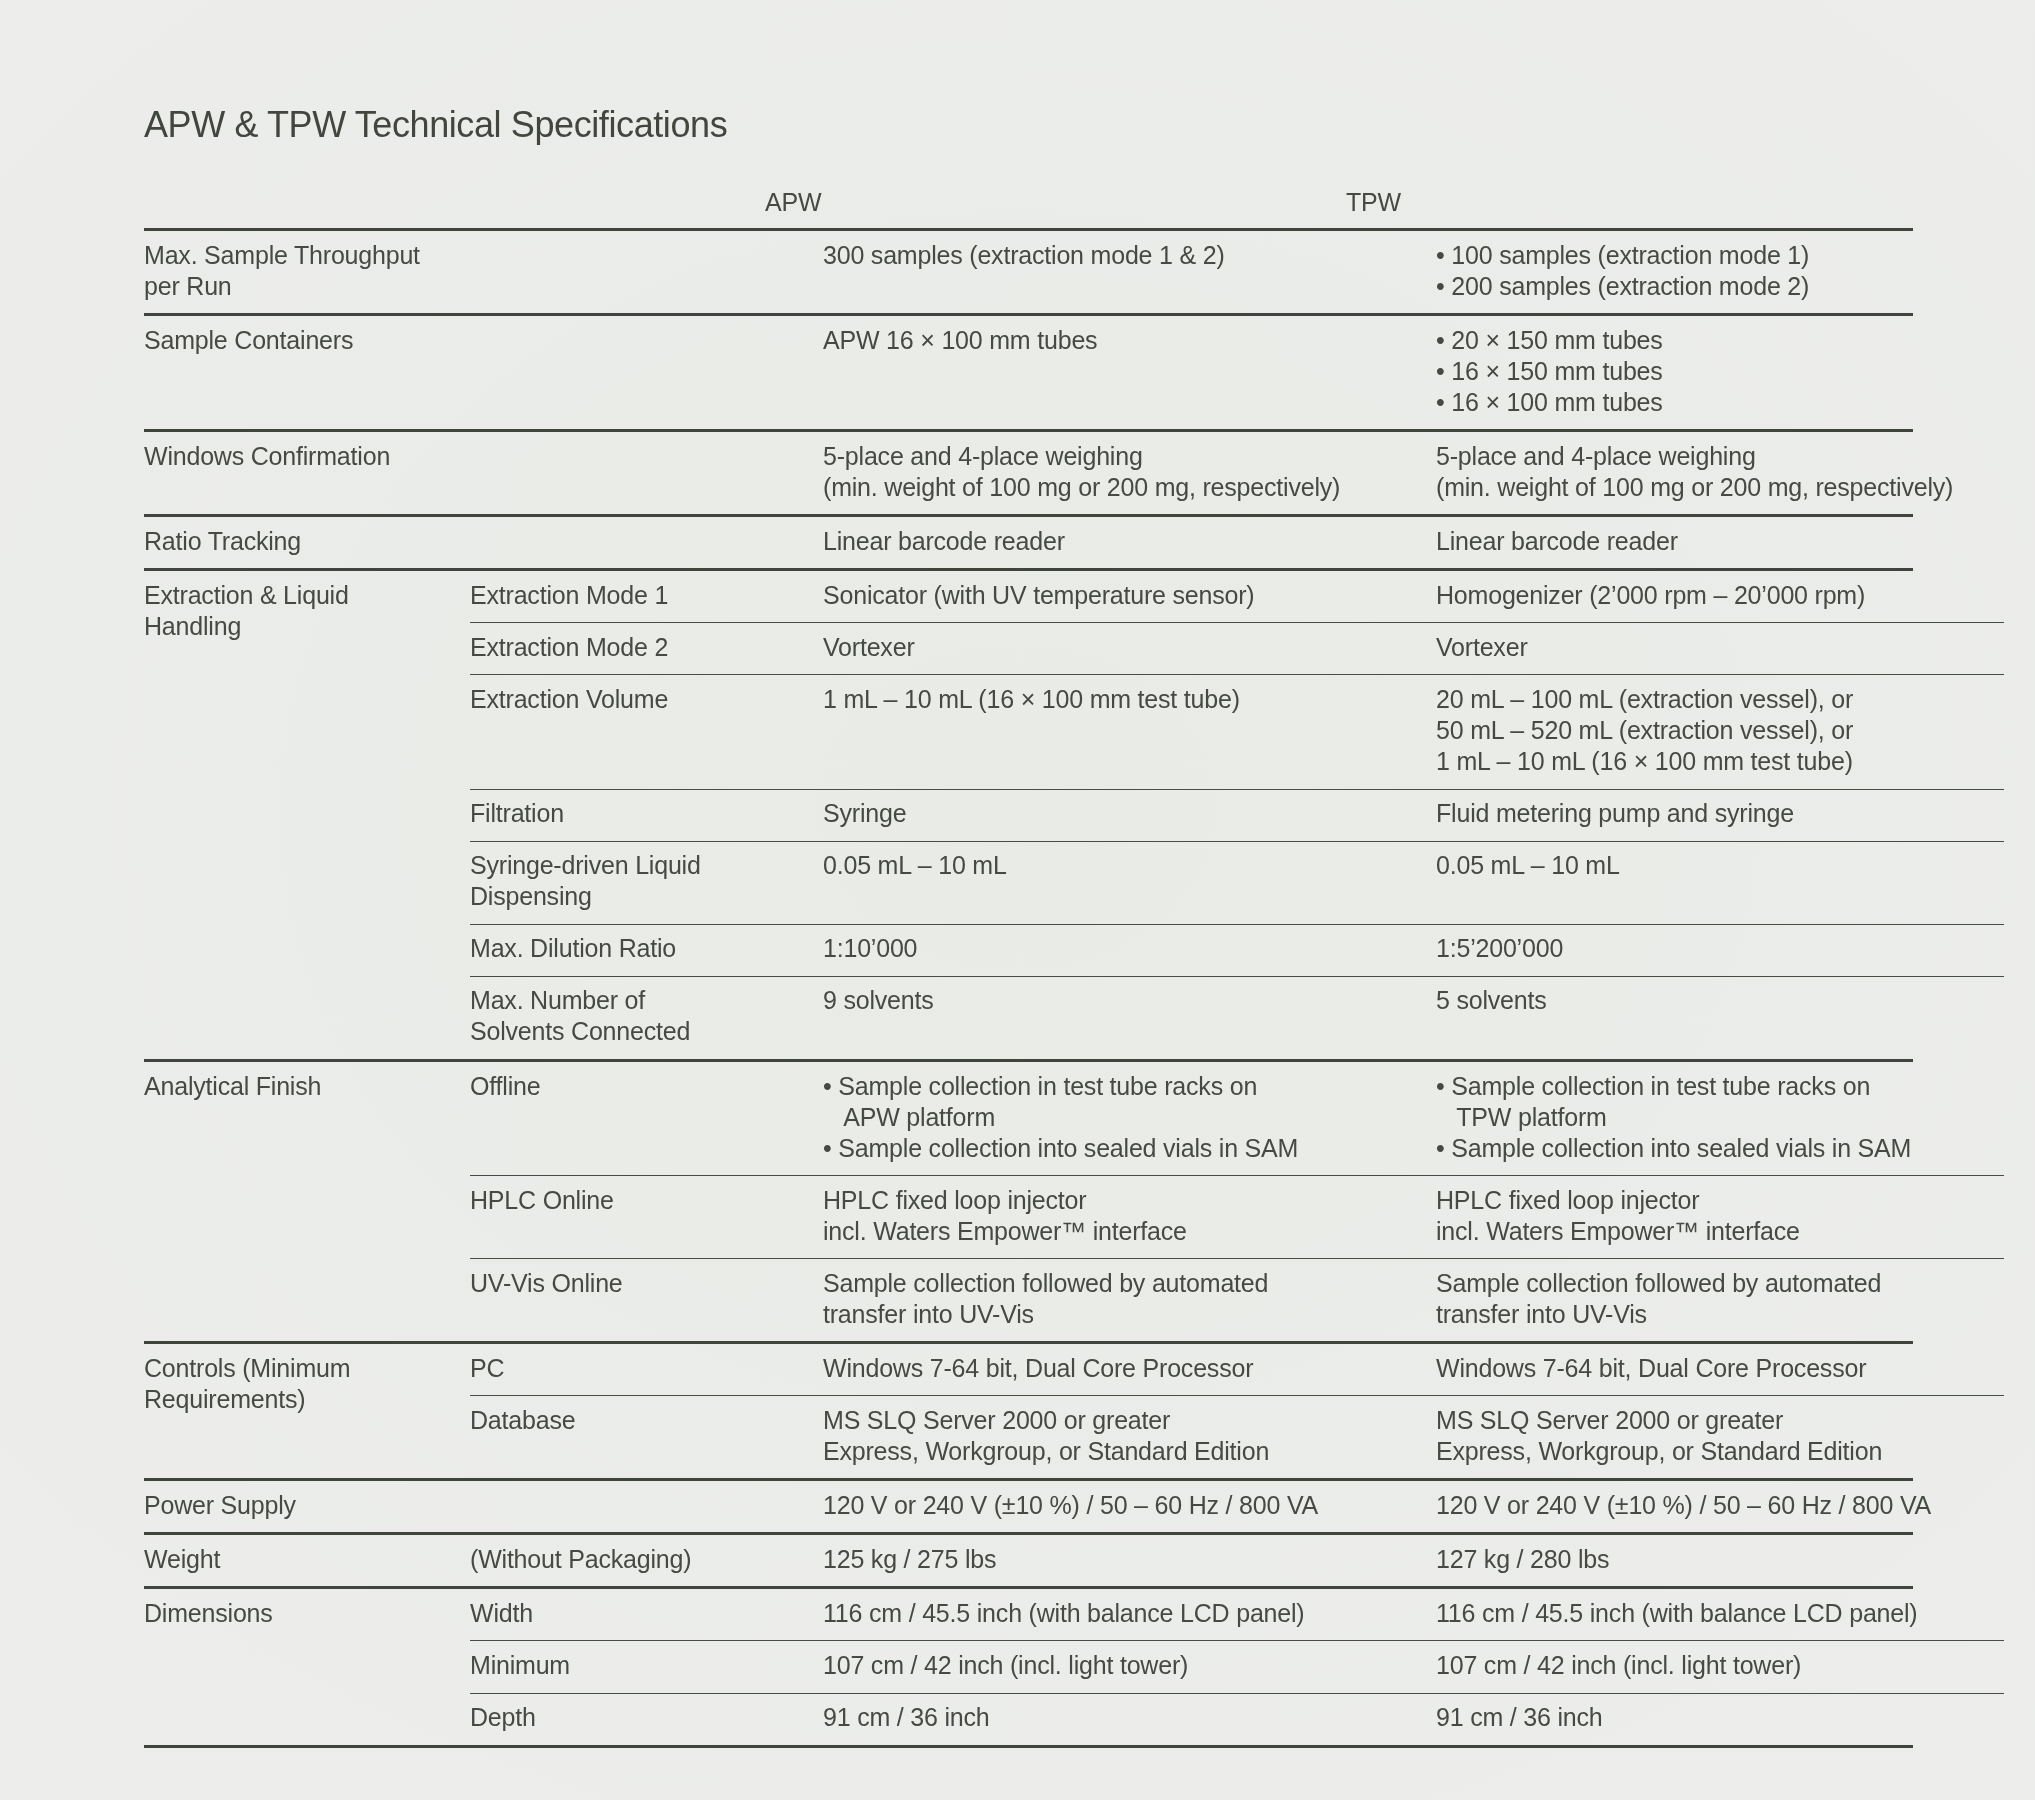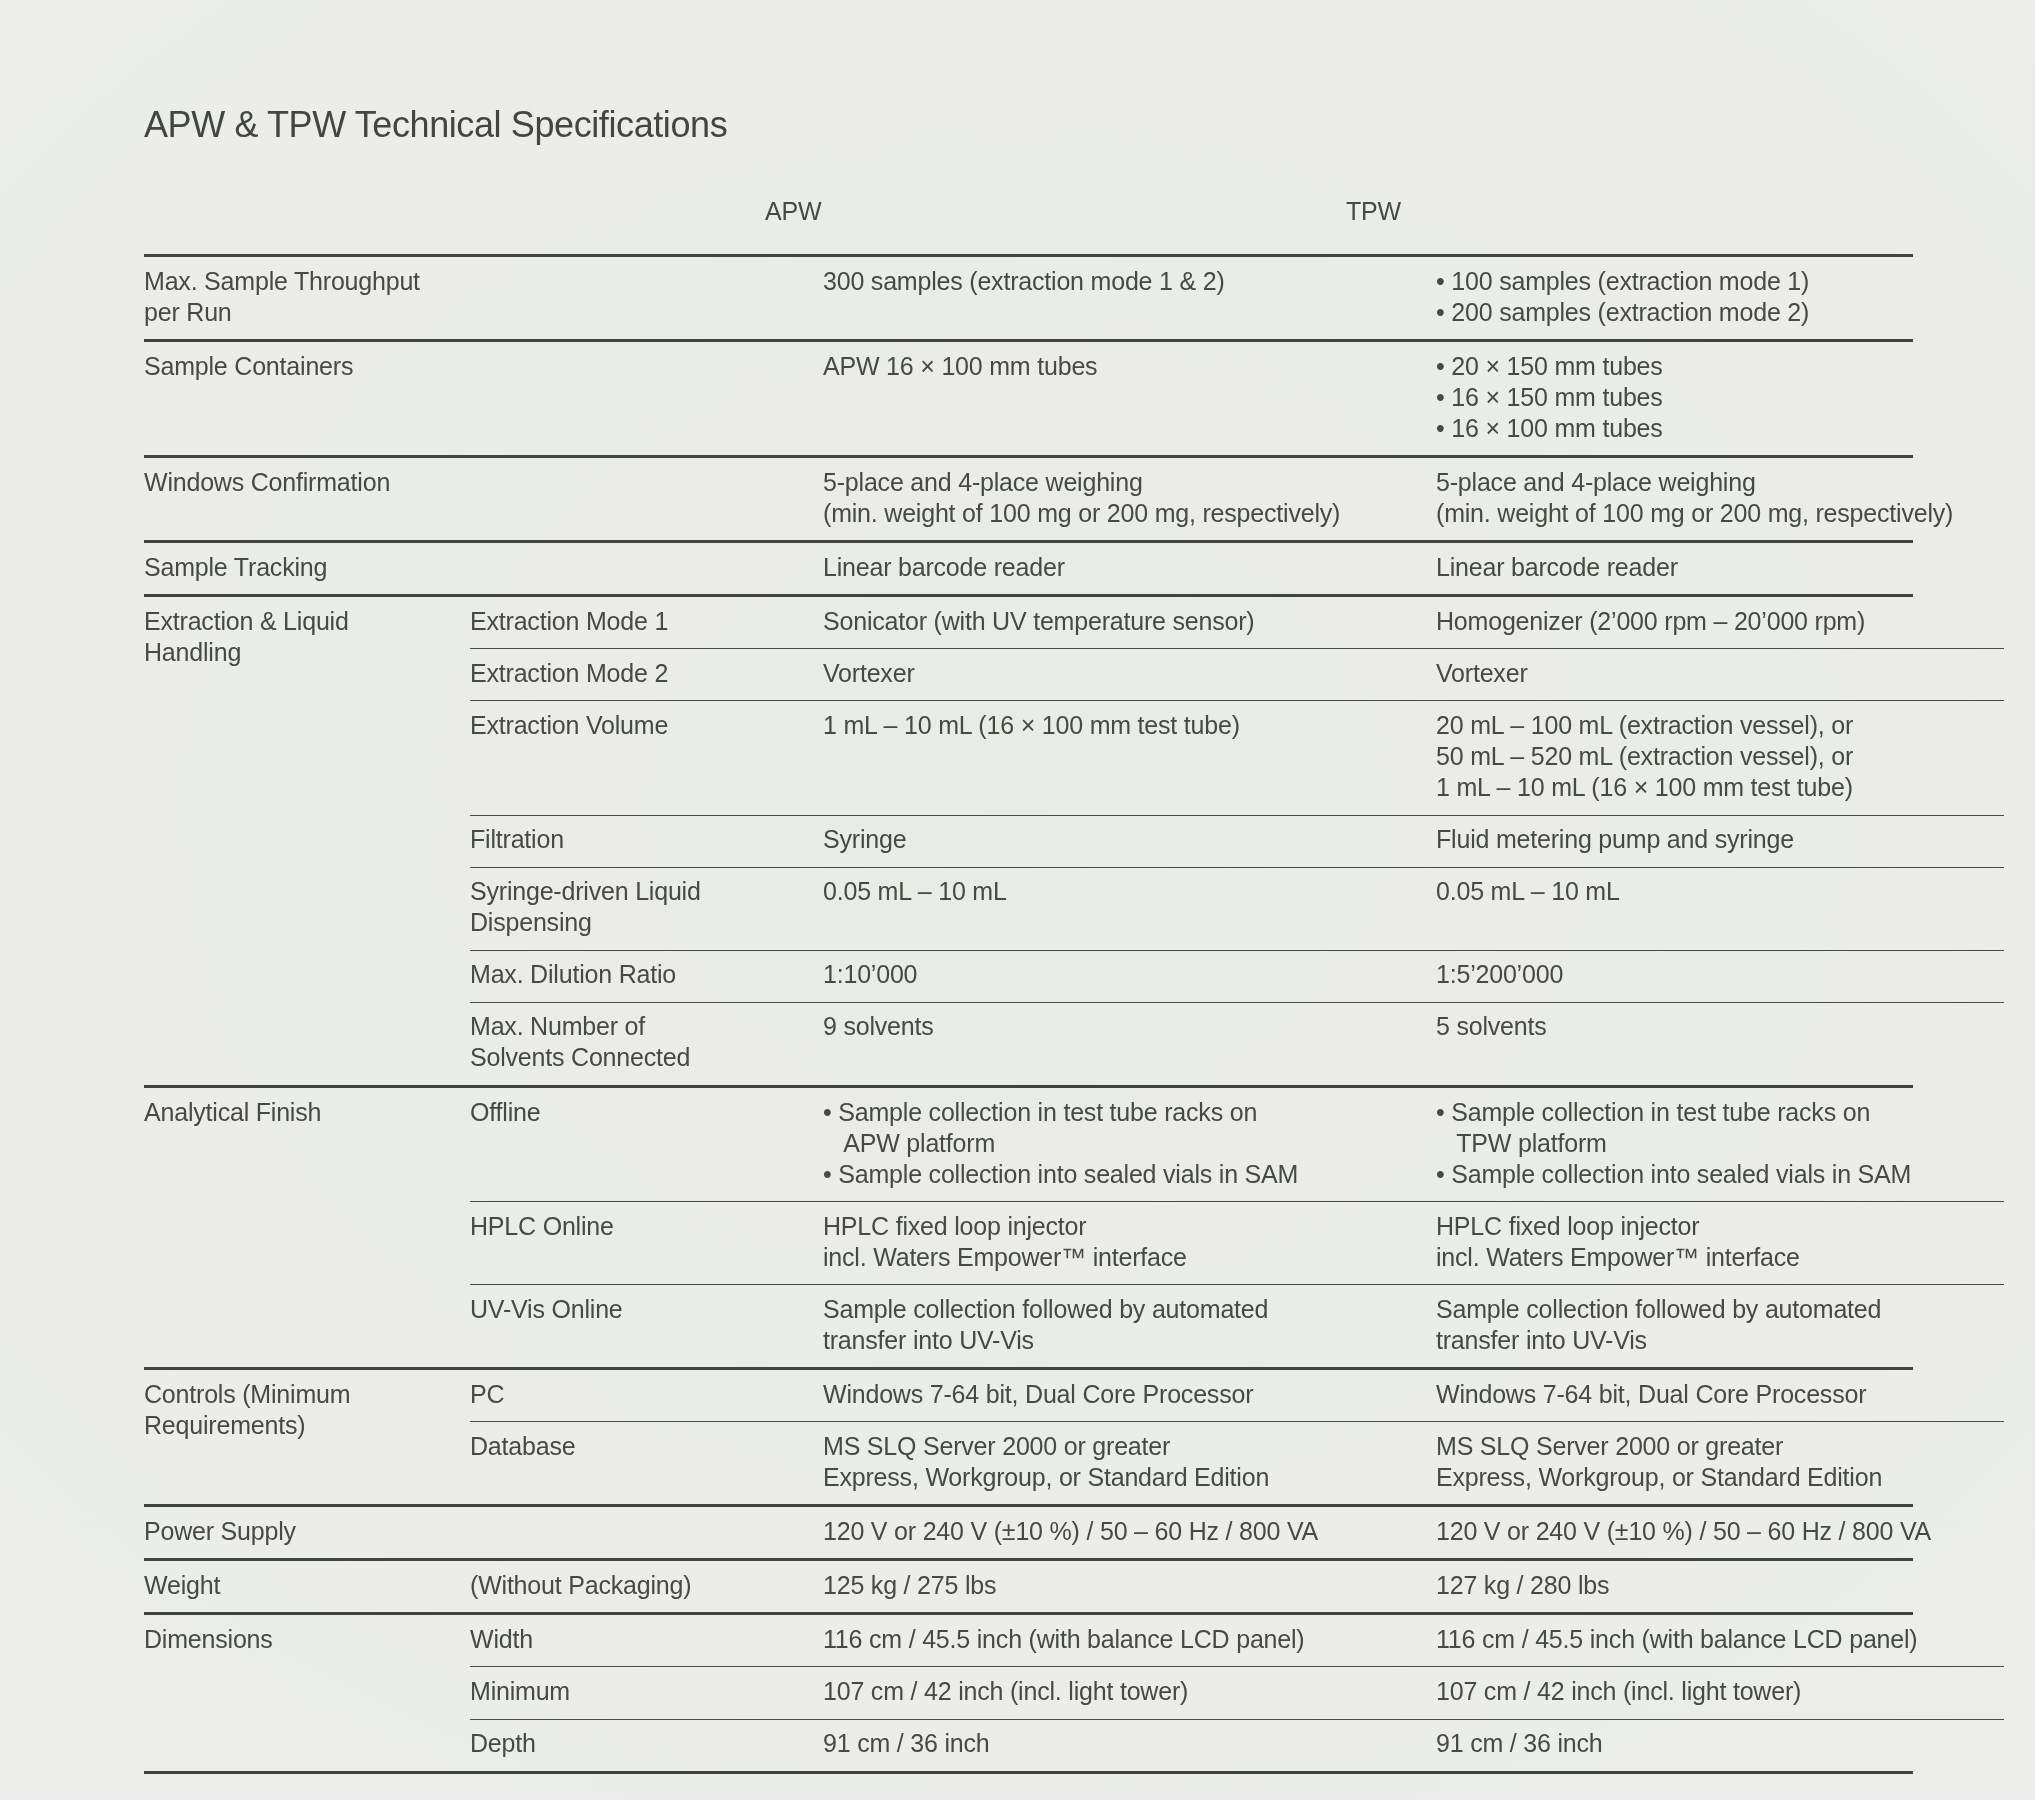--- a/index.html
+++ b/index.html
@@ -11,21 +11,21 @@
     color:#454a43;
     overflow:hidden;
   }
   .content{position:absolute;left:144px;top:0;width:1769px;}
   h1.title{
     margin:98px 0 0 0;
     font-size:36px;line-height:54px;font-weight:400;
     letter-spacing:-0.4px;color:#41463f;
   }
   .grid-cols{display:grid;grid-template-columns:300px 321px 581px 568px;}
-  .colhead{margin-top:44px;padding-bottom:27px;border-bottom:3.5px solid #3f443c;}
+  .colhead{margin-top:35px;padding-bottom:10px;border-bottom:3.5px solid #3f443c;}
   .colhead .cell{padding:0 26px 0 0;}
   .cell{
     font-size:25px;line-height:31px;letter-spacing:-0.2px;
     white-space:pre-wrap;
     padding:8.7px 26px 11.4px 0;
     color:#454a43;
   }
   .sec{display:flex;border-bottom:3.5px solid #3f443c;}
   .sec .label{flex:0 0 300px;width:300px;}
   .sec .rows{flex:1 1 auto;display:flex;flex-direction:column;}
@@ -80,21 +80,21 @@
           <div class="cell"></div>
           <div class="cell">5-place and 4-place weighing
 (min. weight of 100 mg or 200 mg, respectively)</div>
           <div class="cell">5-place and 4-place weighing
 (min. weight of 100 mg or 200 mg, respectively)</div>
         </div>
       </div>
     </section>
 
     <section class="sec">
-      <div class="cell label">Sample Tracking</div>
+      <div class="cell label">Ratio Tracking</div>
       <div class="rows">
         <div class="subrow">
           <div class="cell"></div>
           <div class="cell">Linear barcode reader</div>
           <div class="cell">Linear barcode reader</div>
         </div>
       </div>
     </section>
 
     <section class="sec">

